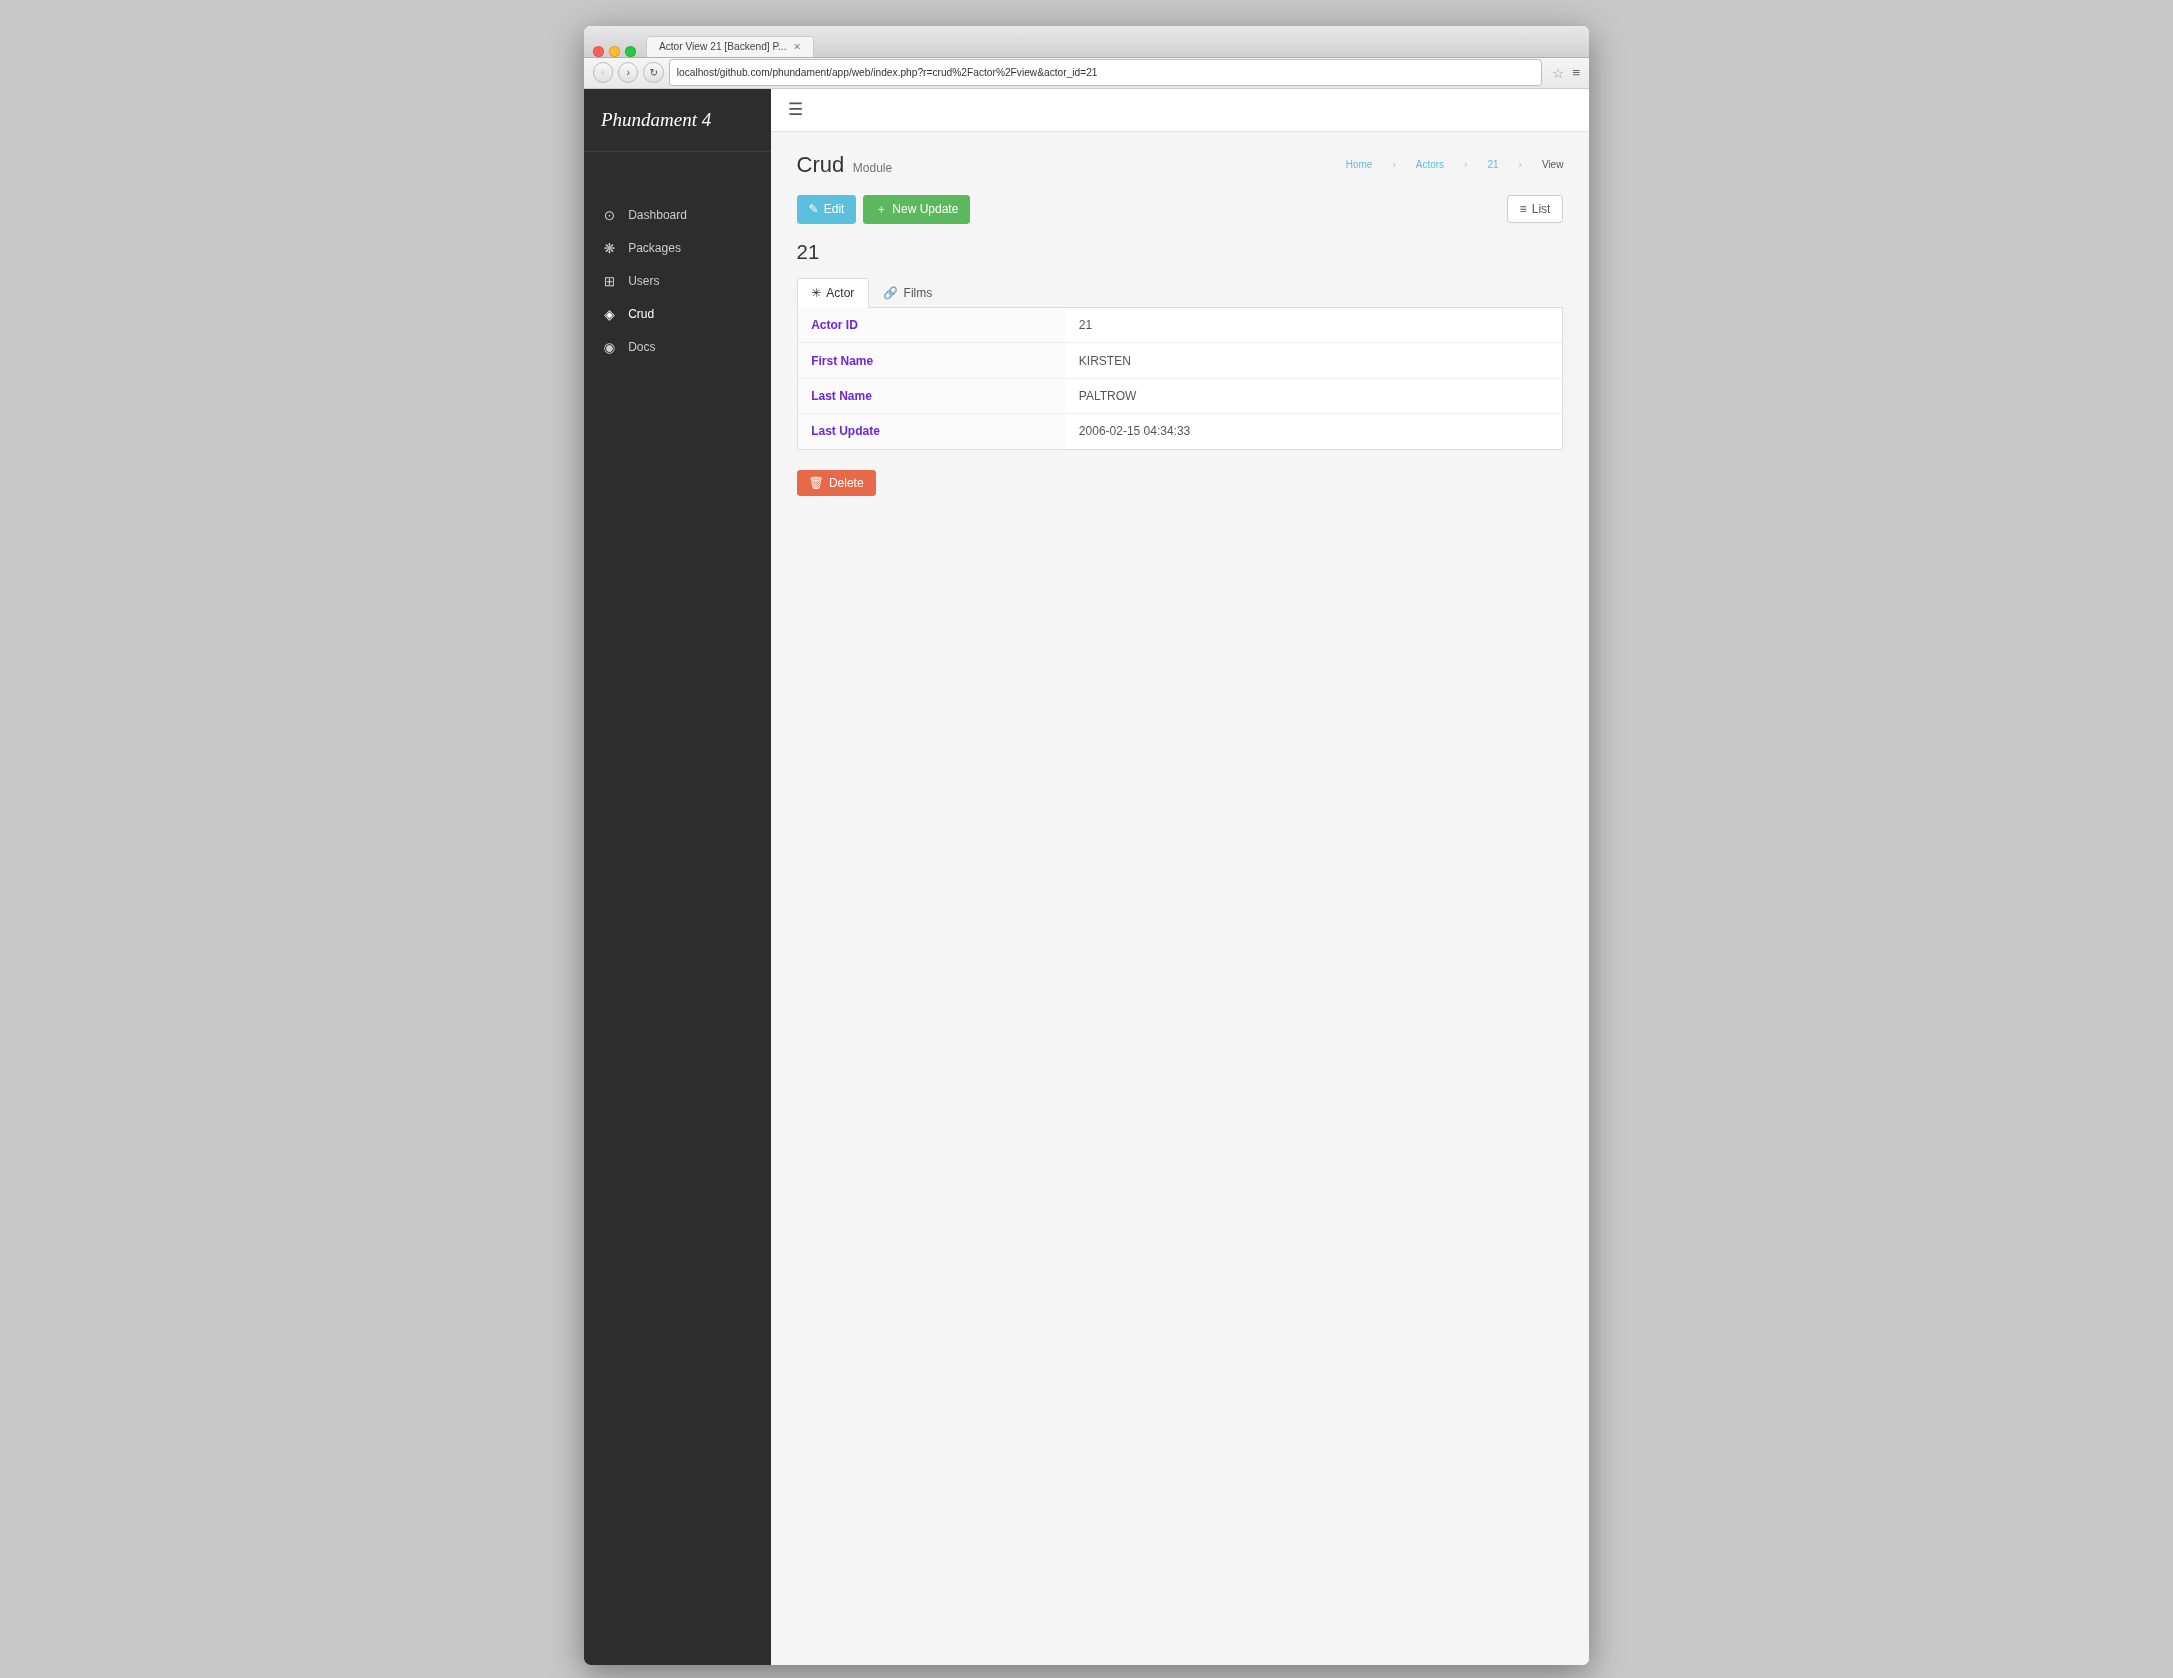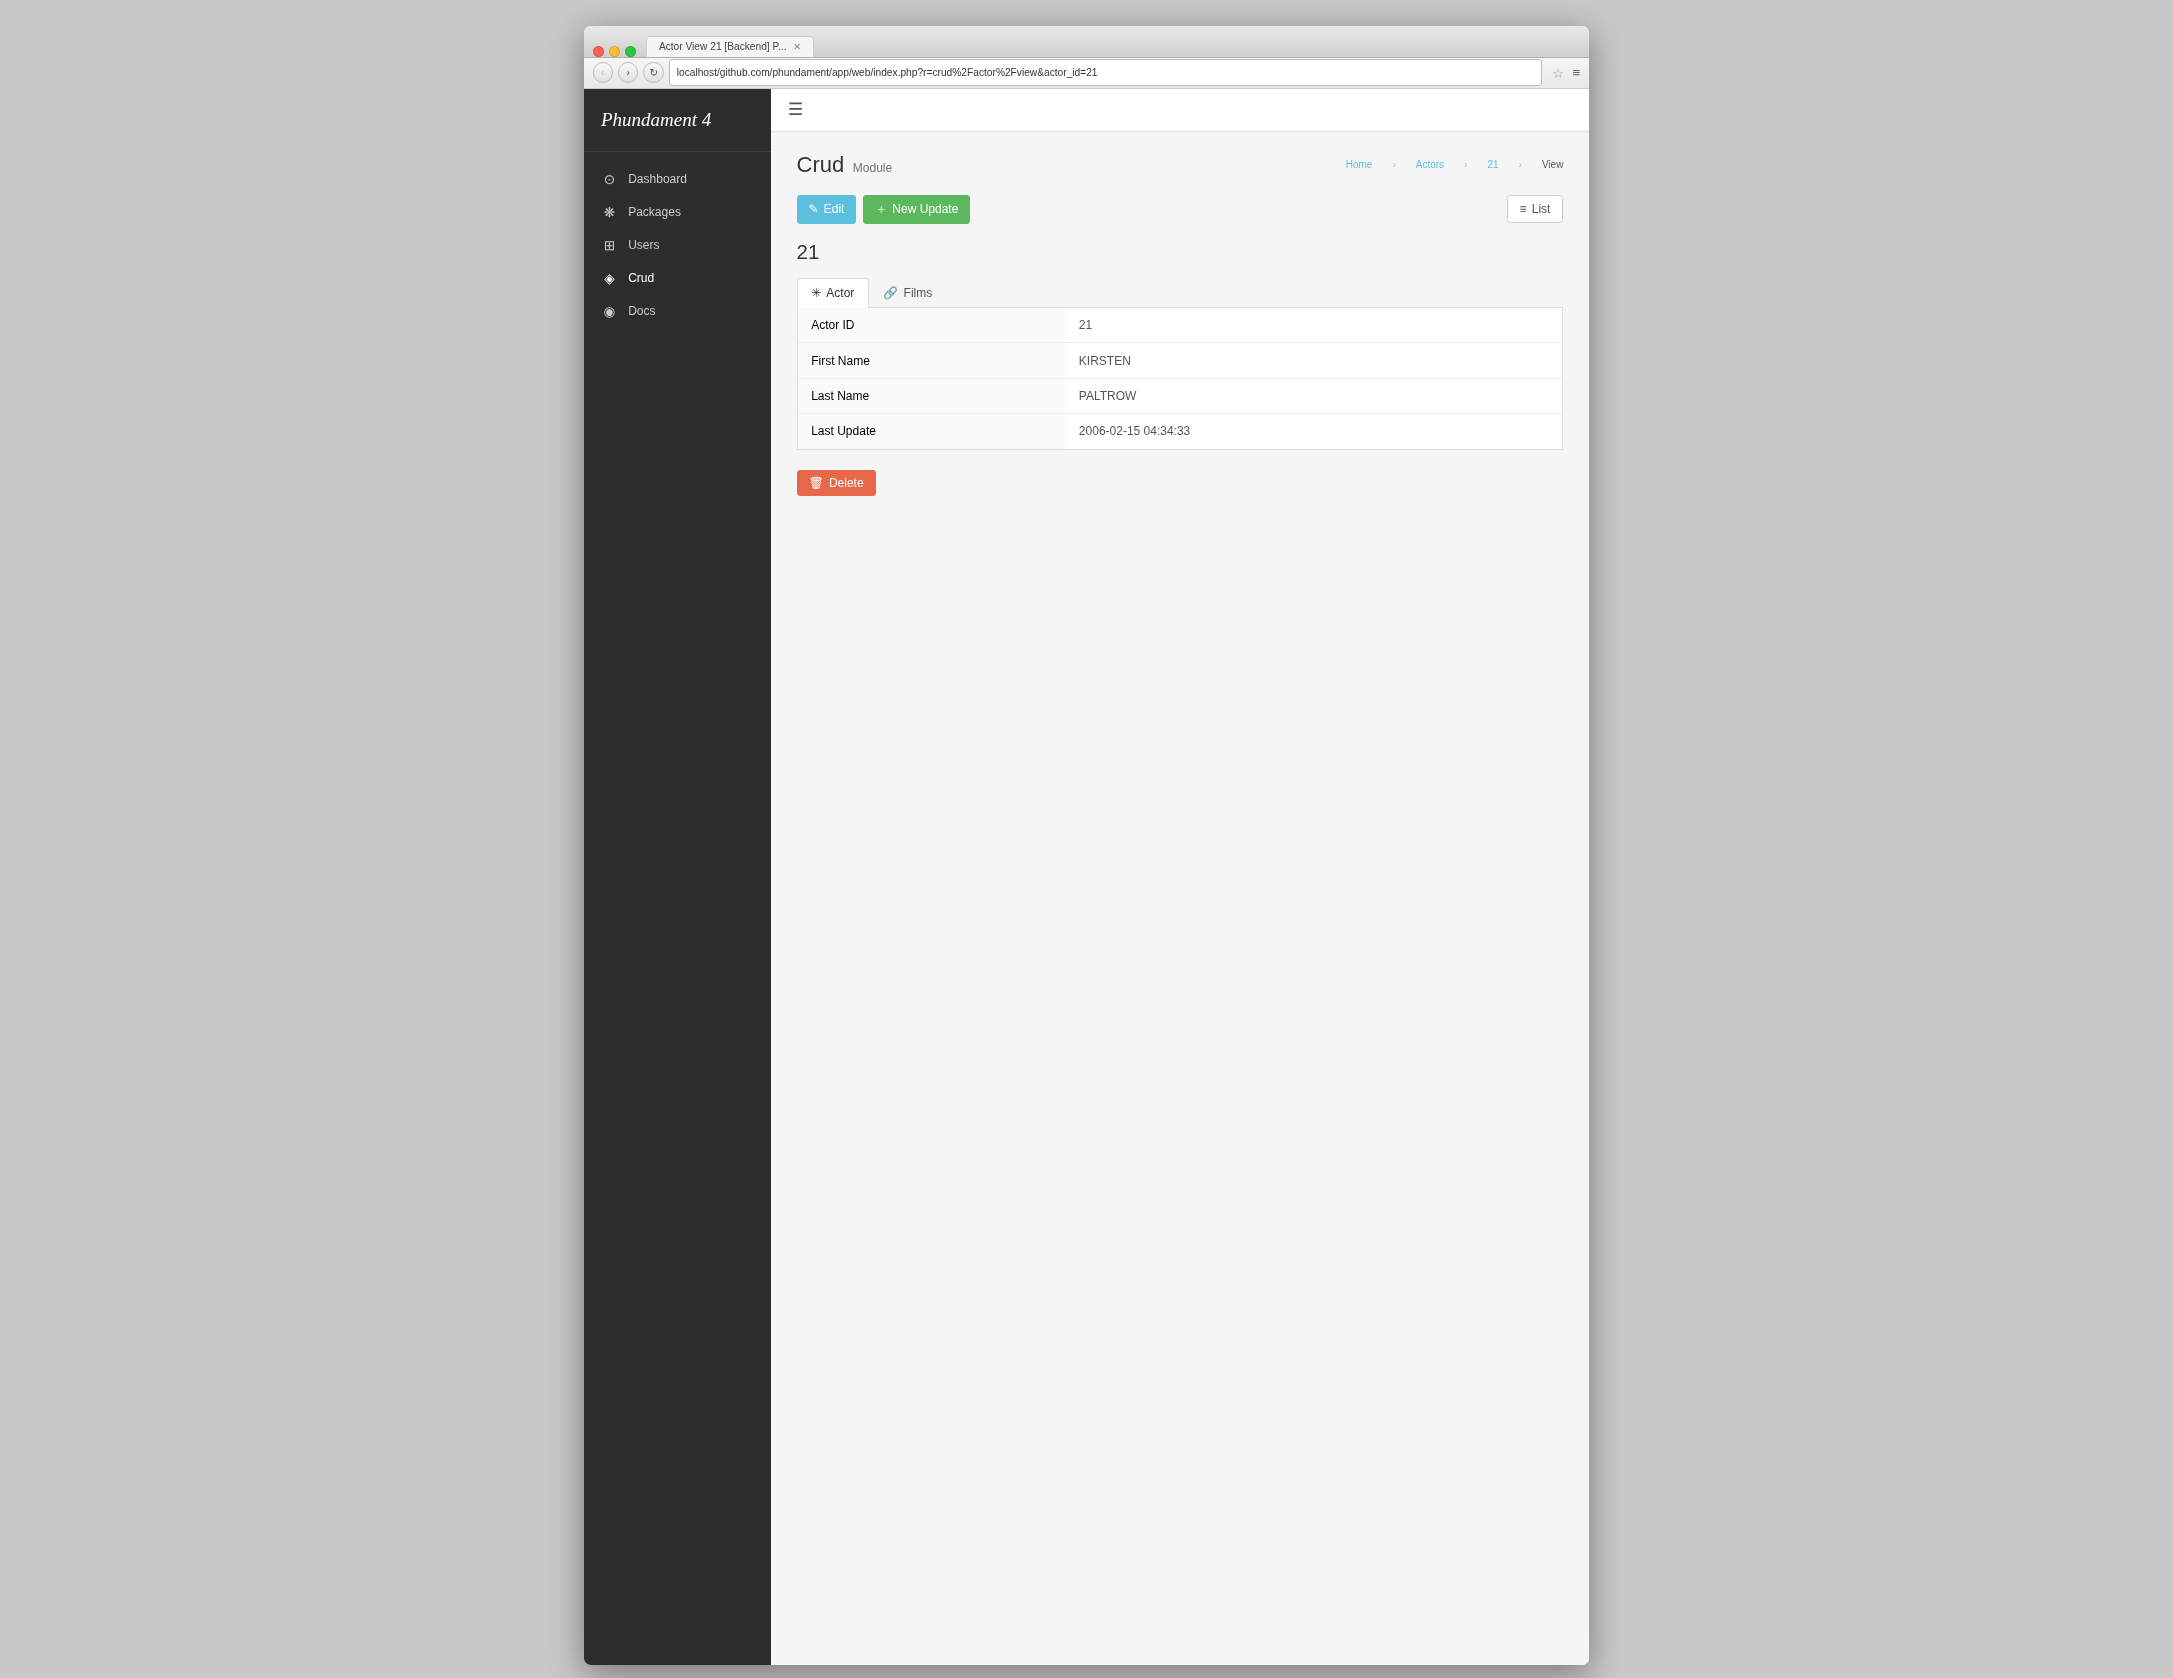--- a/index.html
+++ b/index.html
@@ -95,20 +95,21 @@
       min-height: 596px;
     }
 
     
     .sidebar {
       width: 187px;
       background: #2d2d2d;
       flex-shrink: 0;
       display: flex;
       flex-direction: column;
+      gap: 36px;
     }
     .sidebar-brand {
       padding: 20.4px 17px;
       font-family: Georgia, 'Times New Roman', serif;
       font-style: italic;
       font-size: 19px;
       color: #fff;
       border-bottom: 0.9px solid #3d3d3d;
     }
     .sidebar-nav {
@@ -262,22 +263,22 @@
     }
     .detail-table tr:last-child {
       border-bottom: none;
     }
     .detail-table td {
       padding: 10.2px 13.6px;
       font-size: 12px;
       vertical-align: middle;
     }
     .detail-table td:first-child {
-      font-weight: 400;
-      color: #000000;
+      font-weight: 700;
+      color: #6d28d9;
       width: 35%;
       background: #fafafa;
     }
     .detail-table td:last-child {
       color: #555;
     }
 
     
     .delete-section {
       margin-top: 6.8px;

